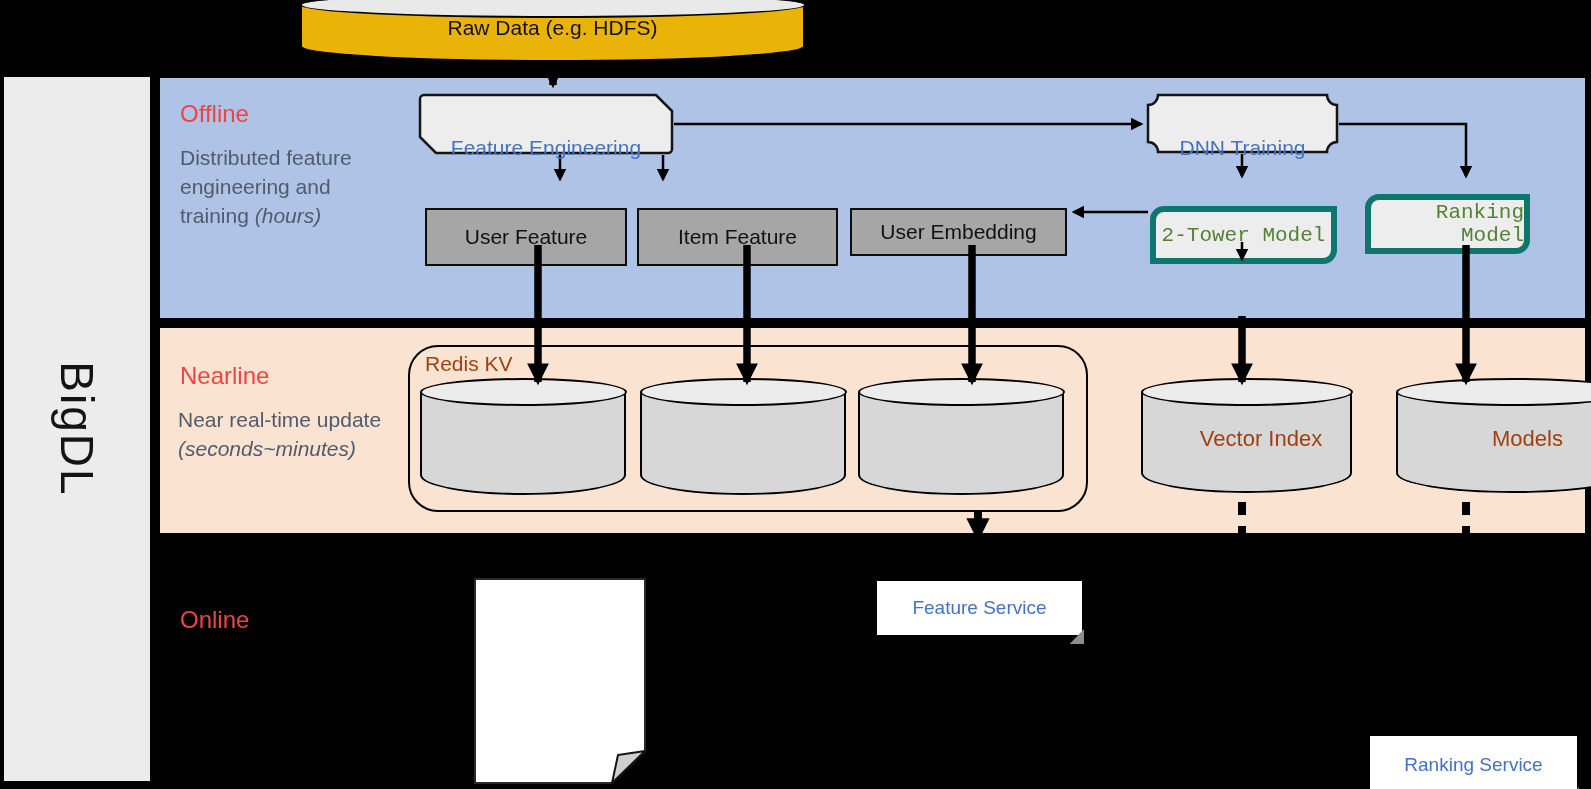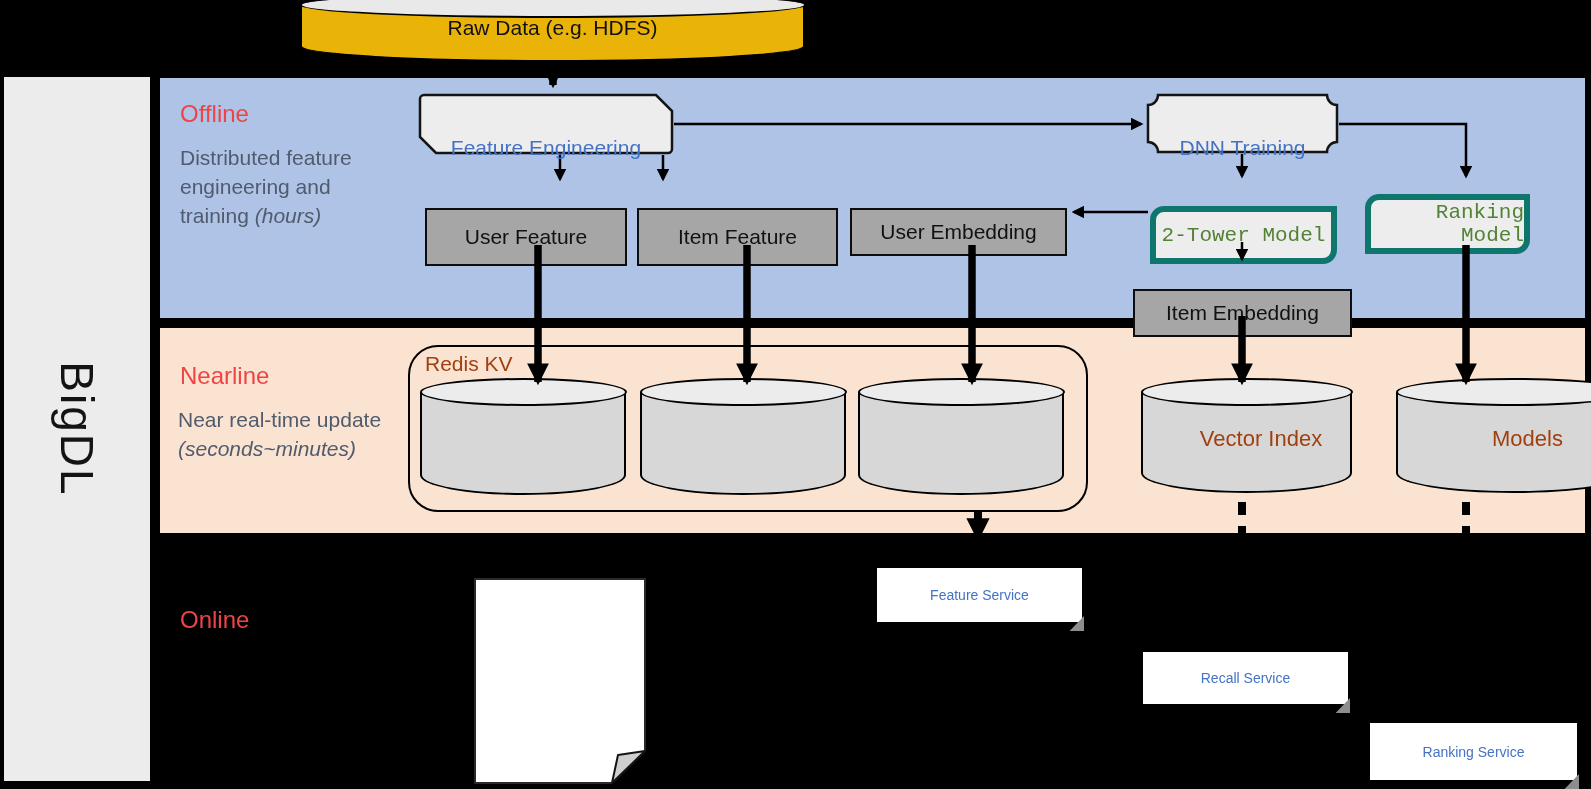--- a/index.html
+++ b/index.html
@@ -41,21 +41,21 @@
   .raw-cyl .raw-label{position:relative;display:block;text-align:center;margin-top:11px;
        color:#111;font-size:21px;}
 
   
   .redis-wrap{position:absolute;left:408px;top:345px;width:680px;height:167px;
        border:2.5px solid #000;border-radius:30px;box-sizing:border-box;z-index:3;}
   .redis-label{position:absolute;left:425px;top:352px;color:#a04010;font-size:21px;z-index:4;}
 
   
   .svc{position:absolute;background:#fff;display:flex;align-items:center;justify-content:center;
-       color:#4472c4;font-size:14px;z-index:4;}
+       color:#4472c4;font-size:19px;z-index:4;margin-top:13px;}
   .fold{position:absolute;right:-2px;bottom:-9px;width:15px;height:15px;background:#8d8d8d;
        clip-path:polygon(100% 0,4% 100%,100% 100%);}
 
   
   #overlay{position:absolute;left:0;top:0;z-index:5;pointer-events:none;}
 </style>
 </head>
 <body>
 
 <div id="canvas">
@@ -86,43 +86,38 @@
   <div class="band-title" style="left:180px;top:606px;">Online</div>
 
   <div class="node shape-label fe-label" style="left:420px;top:95px;width:252px;height:58px;">Feature Engineering</div>
   <div class="node shape-label dnn-label" style="left:1148px;top:95px;width:189px;height:57px;">DNN Training</div>
 
   <div class="node gray-box" style="left:425px;top:184px;width:202px;height:58px;">User Feature</div>
   <div class="node gray-box" style="left:637px;top:184px;width:201px;height:58px;">Item Feature</div>
   <div class="node gray-box" style="left:850px;top:184px;width:217px;height:48px;">User Embedding</div>
   <div class="node round-diag" style="left:1150px;top:182px;width:187px;height:58px;">2-Tower Model</div>
   <div class="node round-diag" style="left:1365px;top:170px;width:165px;height:60px;">Ranking Model</div>
-  <div class="node gray-box" style="left:1133px;top:265px;width:219px;height:48px;">Item Embedding</div>
 
   <div class="redis-wrap"></div>
   <div class="redis-label">Redis KV</div>
 
   <div class="cyl" style="left:420px;top:392px;width:206px;height:103px;"></div>
   <div class="cyl" style="left:640px;top:392px;width:206px;height:103px;"></div>
   <div class="cyl" style="left:858px;top:392px;width:206px;height:103px;"></div>
 
   <div class="cyl" style="left:1141px;top:392px;width:211px;height:101px;">
     <span class="cyl-label">Vector Index</span>
   </div>
   <div class="cyl" style="left:1396px;top:392px;width:234px;height:101px;">
     <span class="cyl-label">Models</span>
   </div>
 
 
   <div class="svc" style="left:877px;top:568px;width:205px;height:54px;">
     <span>Feature Service</span>
-    <span class="fold"></span>
-  </div>
-  <div class="svc" style="left:1143px;top:652px;width:205px;height:52px;">
-    <span>Recall Service</span>
     <span class="fold"></span>
   </div>
   <div class="svc" style="left:1370px;top:723px;width:207px;height:57px;">
     <span>Ranking Service</span>
     <span class="fold"></span>
   </div>
 
   <svg id="overlay" width="1591" height="789" viewBox="0 0 1591 789">
     <defs>
       <marker id="thin" viewBox="0 0 10 10" refX="8" refY="5" markerWidth="5" markerHeight="5" orient="auto">

